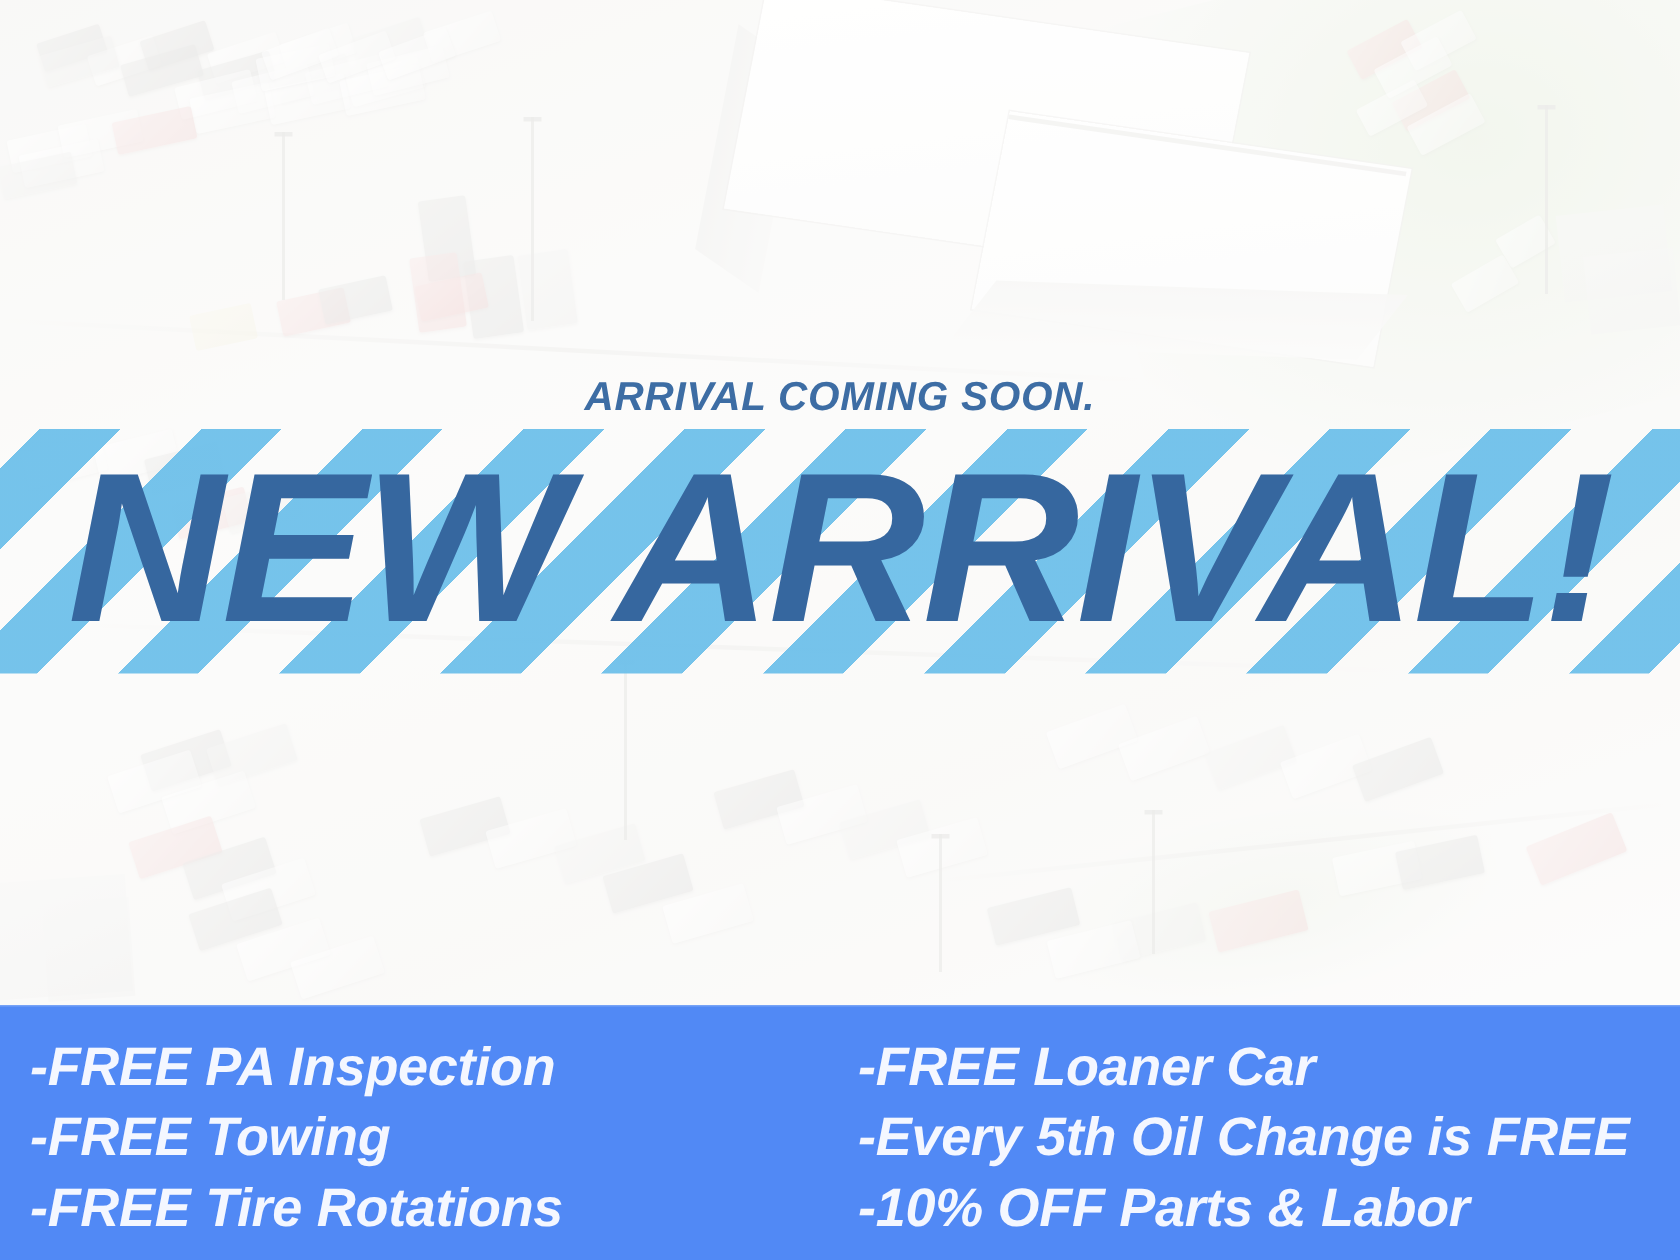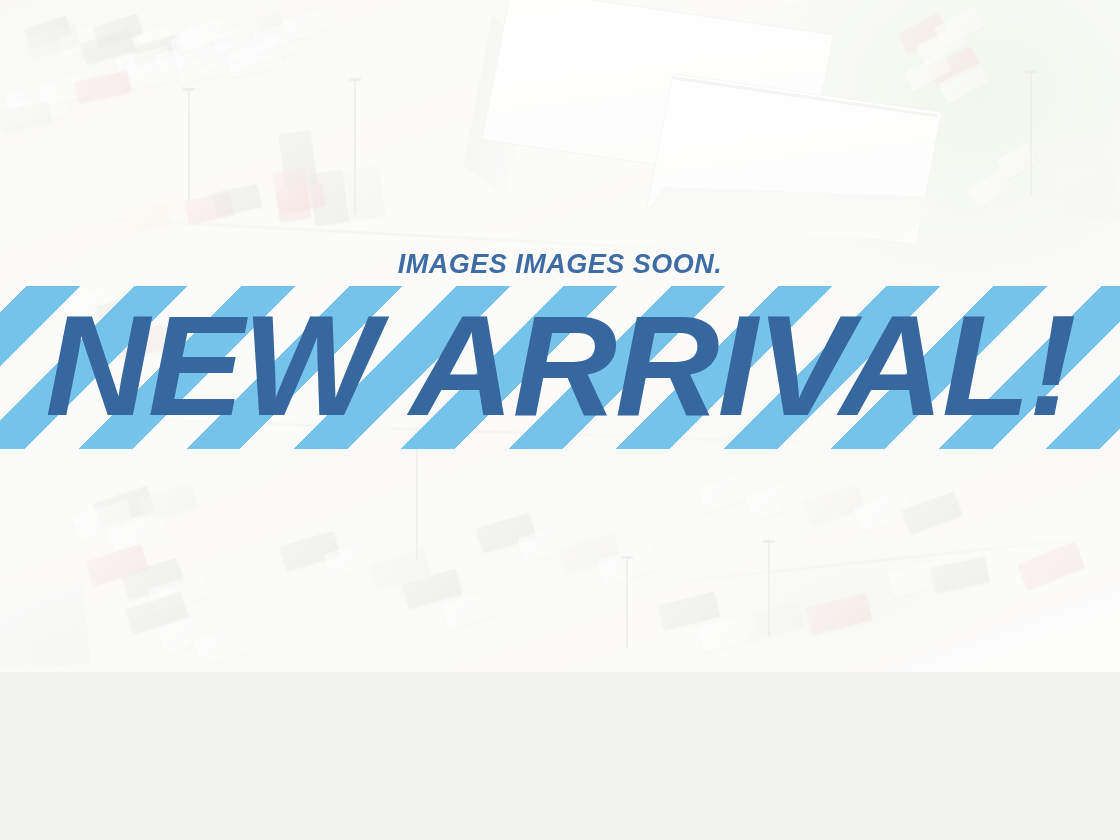--- a/index.html
+++ b/index.html
@@ -374,18 +374,32 @@
 
     <div class="shed" style="left:-10px;top:586px;width:96px;height:78px;transform:rotate(-4deg);"></div>
     <div class="shed" style="left:30px;top:600px;width:58px;height:66px;transform:rotate(-4deg);"></div>
 
     <div class="veil"></div>
   </div>
 
   <div class="stripe-band"></div>
 
   <div class="copy">
-    <div class="kicker">IMAGES IMAGES SOON.</div>
+    <div class="kicker">ARRIVAL COMING SOON.</div>
     <div class="headline">NEW ARRIVAL!</div>
   </div>
 
+  <div class="offer-banner">
+    <div class="offer-cols">
+      <div class="offer-col left">
+        <div class="offer-line">-FREE PA Inspection</div>
+        <div class="offer-line">-FREE Towing</div>
+        <div class="offer-line">-FREE Tire Rotations</div>
+      </div>
+      <div class="offer-col right">
+        <div class="offer-line">-FREE Loaner Car</div>
+        <div class="offer-line">-Every 5th Oil Change is FREE</div>
+        <div class="offer-line">-10% OFF Parts &amp; Labor</div>
+      </div>
+    </div>
+  </div>
 
 </div>
 
 </body></html>

